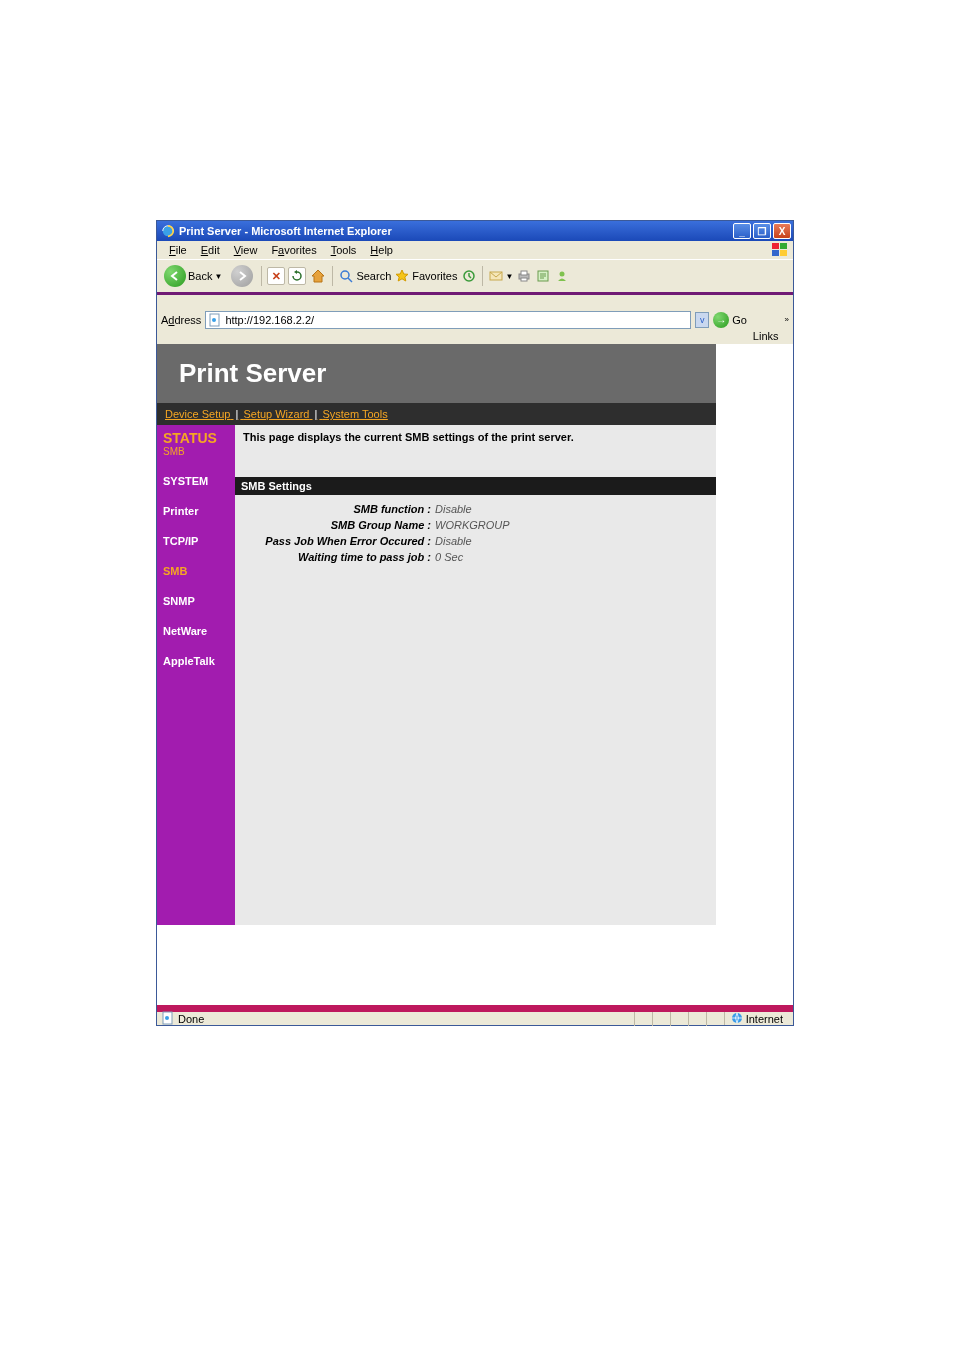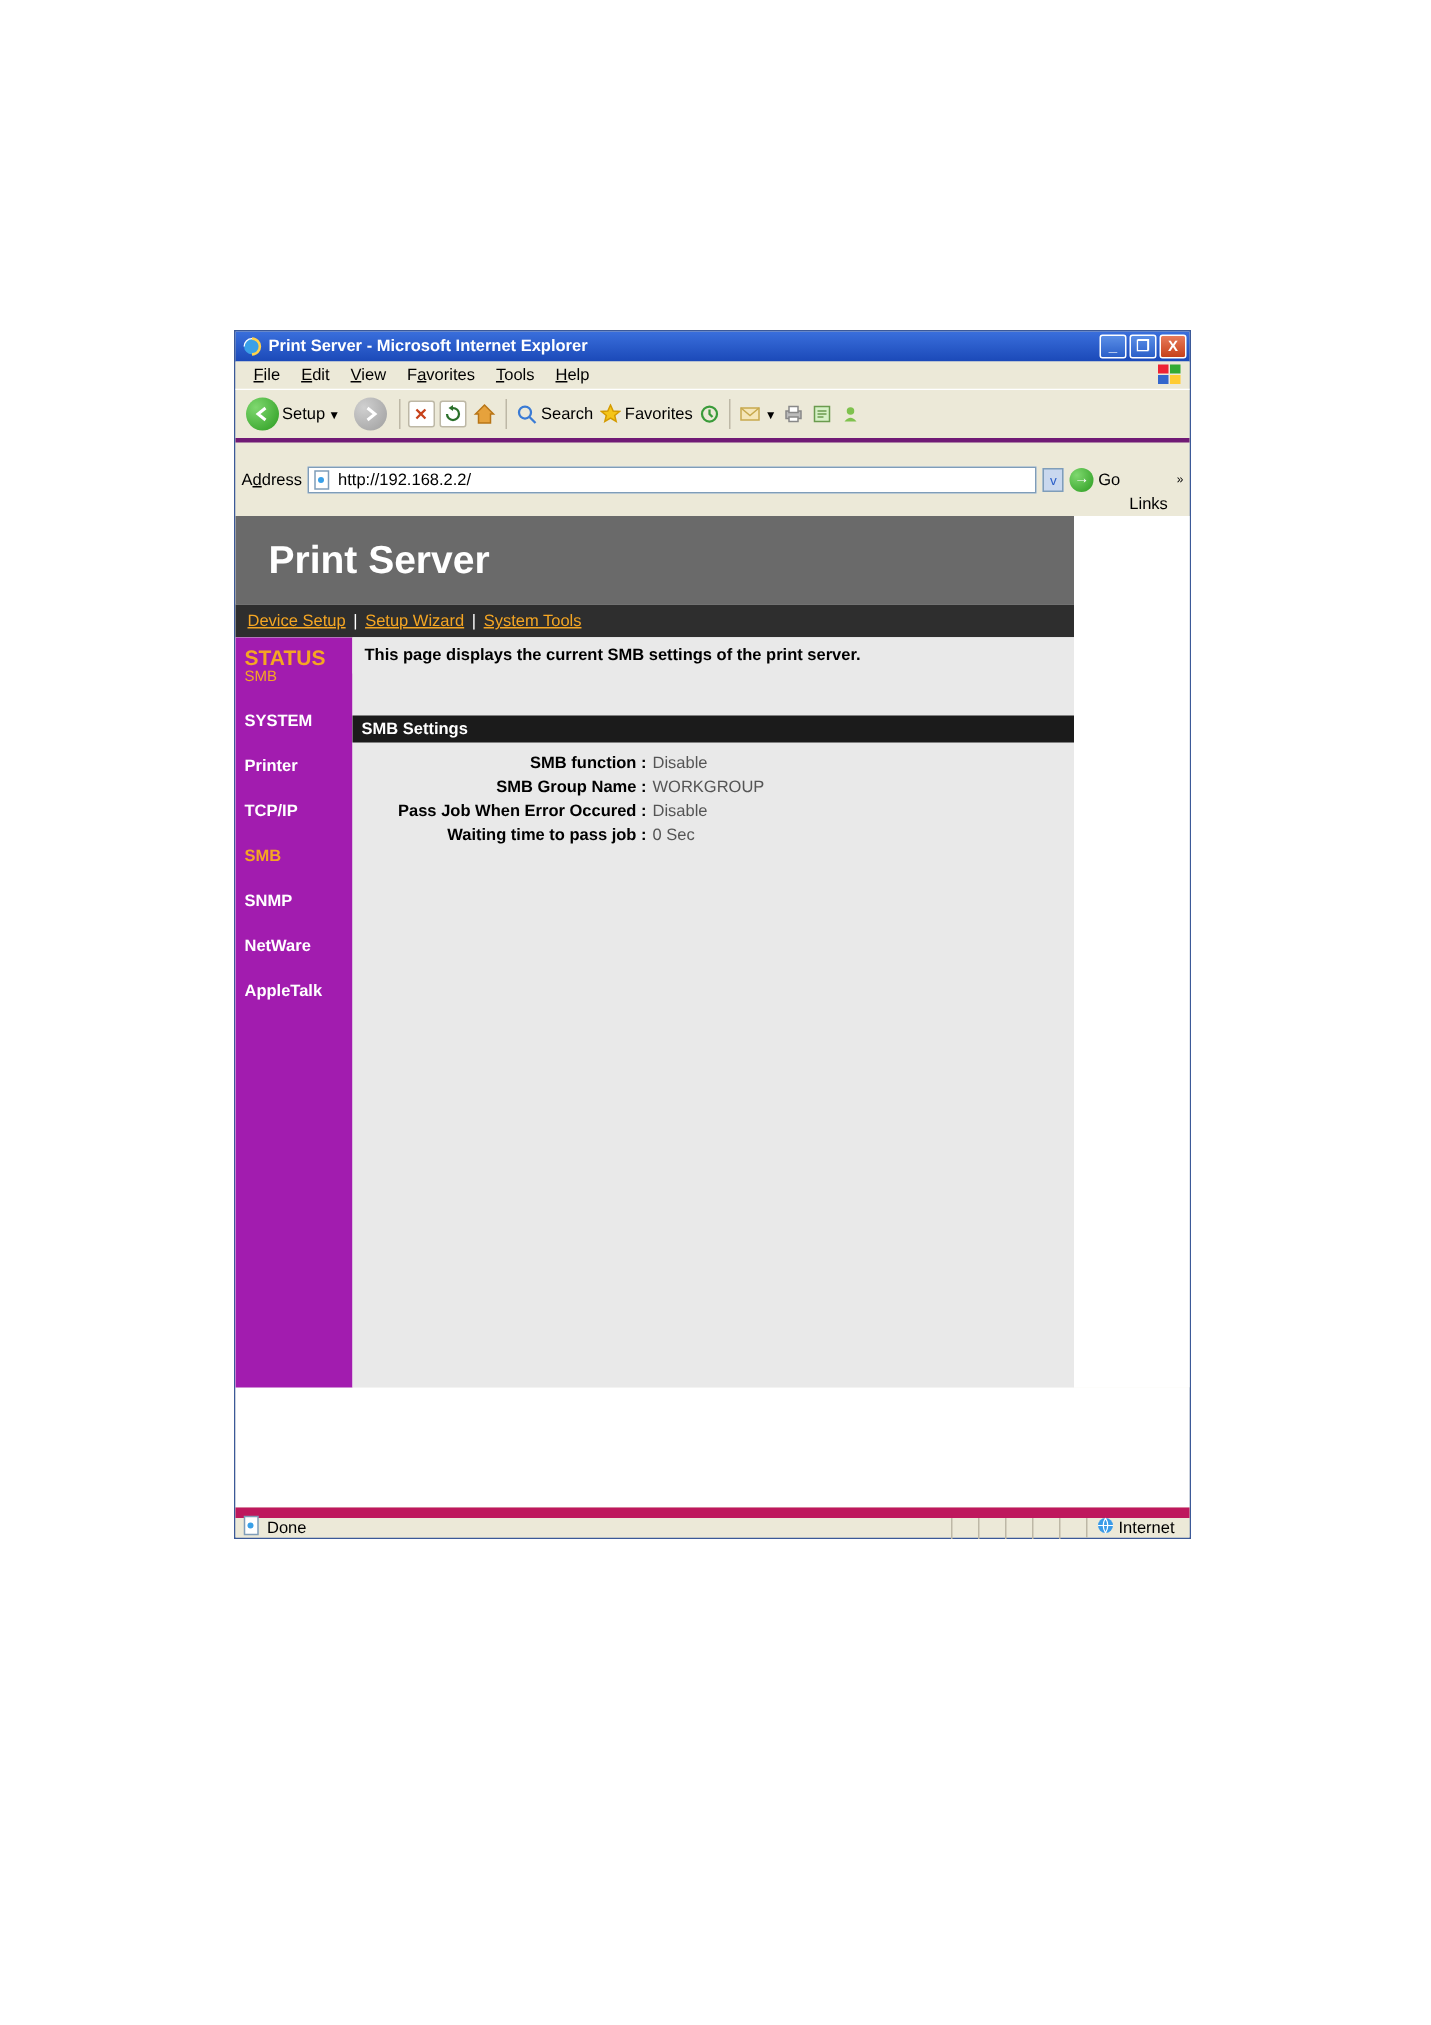--- a/index.html
+++ b/index.html
@@ -36,32 +36,32 @@
   .addr-input input { flex:1; border:none; outline:none; font-size:11px; }
   .addr-drop { width:14px; height:16px; background:#c9d8ef; border:1px solid #7f9db9; color:#2b5fc9; font-size:9px; display:flex; align-items:center; justify-content:center; }
   .go-btn { display:flex; align-items:center; gap:3px; }
   .go-btn .go-ico { width:16px; height:16px; border-radius:50%; background:radial-gradient(circle at 30% 30%,#7fd86f,#2a9b1f); color:#fff; font-size:10px; display:flex; align-items:center; justify-content:center; }
   .links-lbl { font-size:11px; padding:0 2px;margin-top:33px; }
   .content { background:#fff; }
   .ps-header { background:#6a6a6a; color:#fff; padding:14px 22px; }
   .ps-header h1 { font-family: Arial, sans-serif; font-size:26px; font-weight:bold; }
   .ps-body { display:flex; background:#fff; min-height:500px; }
   .ps-body-wrap { width:623px; }
-  .topnav { background:#2e2e2e; padding:5px 8px; font-size:11px; color:#f5a623; }
+  .topnav { background:#2e2e2e; padding:5px 8px; font-size:11px; color:#f5a623;text-decoration:underline; }
   .topnav a { color:#f5a623; text-decoration:underline; }
   .topnav .sep { color:#fff; padding:0 2px; }
   .sidebar { width:78px; background:#a21caf; color:#fff; padding:6px 6px 0 6px; }
   .sidebar .status { color:#f5a623; font-weight:bold; font-size:14px; line-height:1; }
   .sidebar .status-sub { color:#f5a623; font-size:10px; margin-top:1px; }
   .sidebar .nav-item { color:#fff; font-weight:bold; font-size:11px; margin-top:18px; }
   .sidebar .nav-item.active { color:#f5a623; }
   .main { flex:1; background:#e9e9e9; }
   .intro { background:#e9e9e9; padding:6px 8px; font-size:11px; font-weight:bold; }
   .panel-title { background:#1b1b1b; color:#fff; font-weight:bold; font-size:11px; padding:3px 6px; }
-  .settings { padding:6px 0; }
+  .settings { padding:6px 0;font-style:italic; }
   .row { display:flex; font-size:11px; padding:2px 0; }
   .row .lbl { width:200px; text-align:right; padding-right:4px; font-weight:bold; }
   .row .val { flex:1; color:#555; }
   .content-right { width: calc(100% - 550px); background:#fff; display:inline-block; }
   .statusbar { background:#ece9d8; border-top:7px solid #be185d; display:flex; height:20px; padding:0 4px; font-size:11px; }
   .statusbar .done { display:flex; align-items:center; gap:3px; flex:1; }
   .statusbar .cells { display:flex; gap:0; }
   .statusbar .cell { width:18px; height:16px; border-left:1px solid #bdb8a6; }
   .statusbar .zone { display:flex; align-items:center; gap:3px; padding:0 6px; border-left:1px solid #bdb8a6; }
   .page-ico svg, .ie-icon-small svg { width:14px; height:14px; }
@@ -106,21 +106,21 @@
     </span>
   </div>
 
   <div class="toolbar">
     <span class="tb-btn">
       <span class="tb-icon back">
         <svg width="12" height="12" viewBox="0 0 12 12">
               <path d="M8 2 L3 6 L8 10" stroke="#fff" stroke-width="2" fill="none"></path>
             </svg>
       </span>
-      <span>Setup</span>
+      <span>Back</span>
       <span style="font-size:8px;">▼</span>
     </span>
     <span class="tb-btn">
       <span class="tb-icon fwd">
         <svg width="12" height="12" viewBox="0 0 12 12">
               <path d="M4 2 L9 6 L4 10" stroke="#fff" stroke-width="2" fill="none"></path>
             </svg>
       </span>
     </span>
     <span class="tb-sep"></span>

